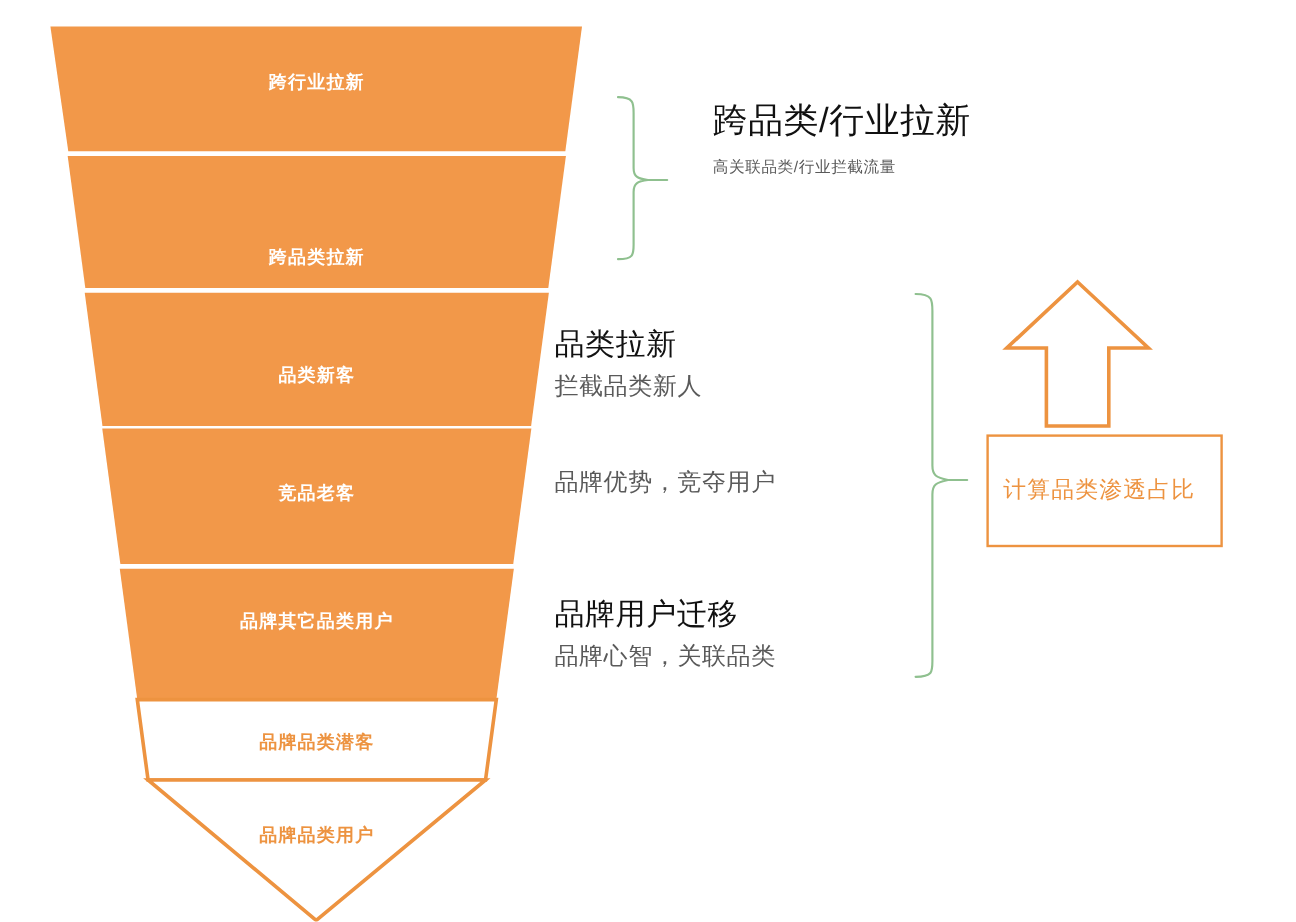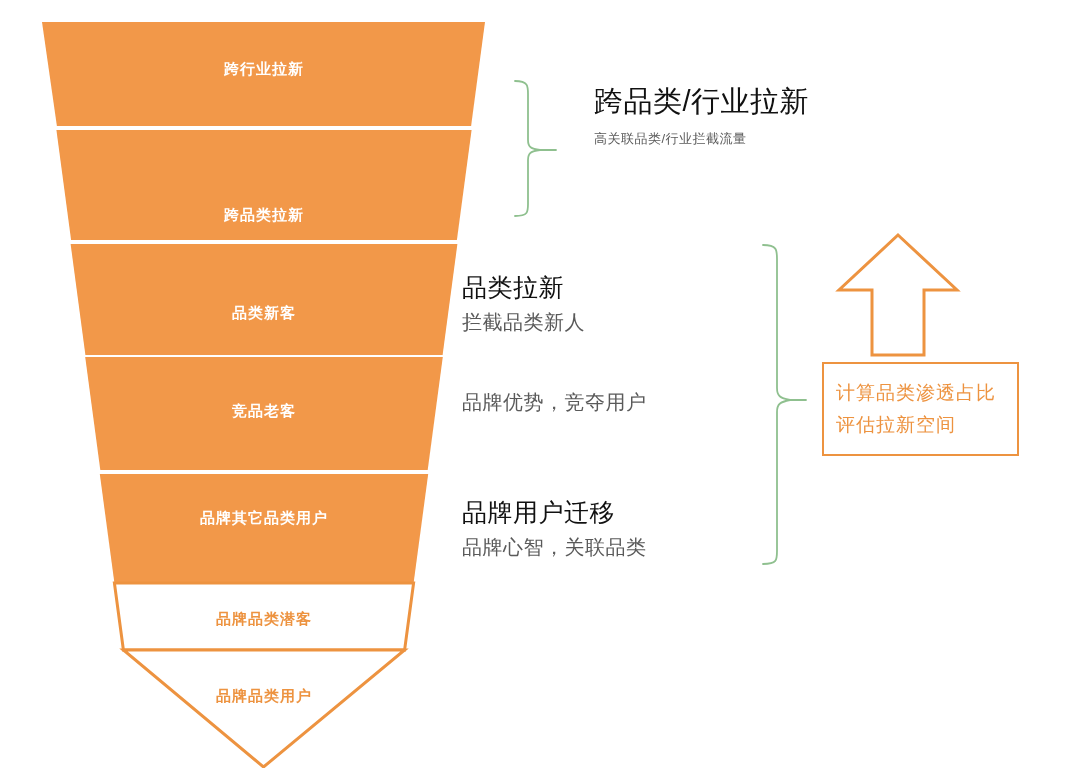--- a/index.html
+++ b/index.html
@@ -161,16 +161,15 @@
     <div class="callout-sub">品牌优势，竞夺用户</div>
   </div>
 
   <div class="callout mid" style="left:462px; top:497px;">
     <div class="callout-title">品牌用户迁移</div>
     <div class="callout-sub">品牌心智，关联品类</div>
   </div>
 
   <div class="note-box" style="left:822px; top:362px; width:197px; height:94px;">
     <div class="note-line">计算品类渗透占比</div>
-    <div class="note-line">评估拉新空间</div>
   </div>
 
 </div>
 
 </body></html>

